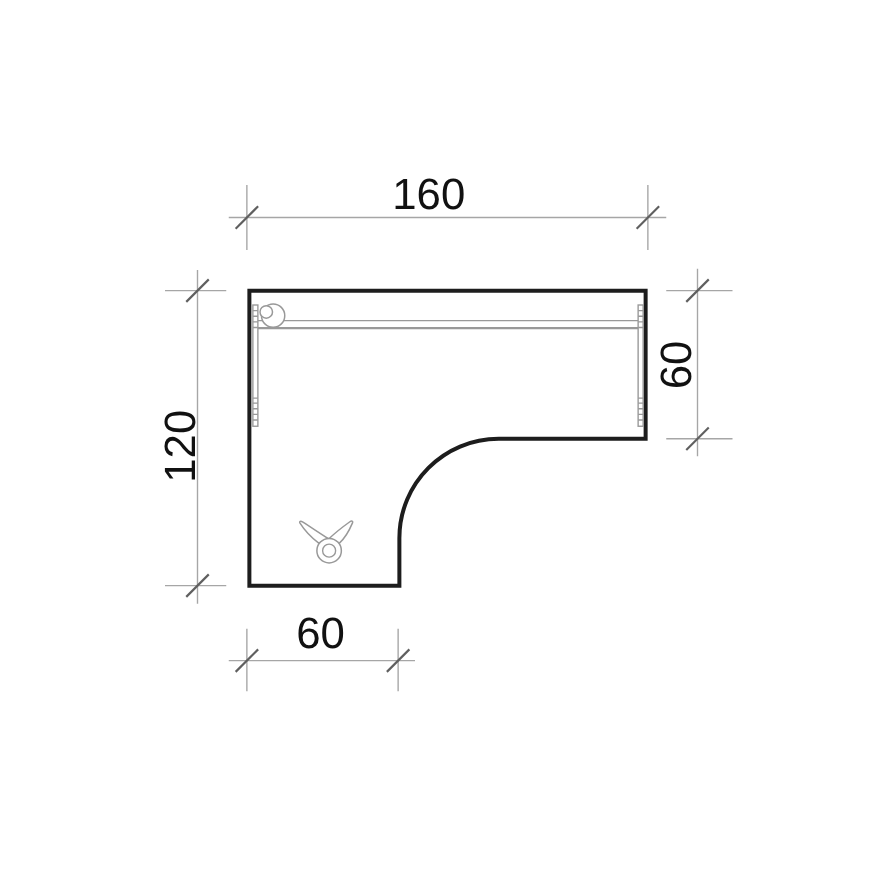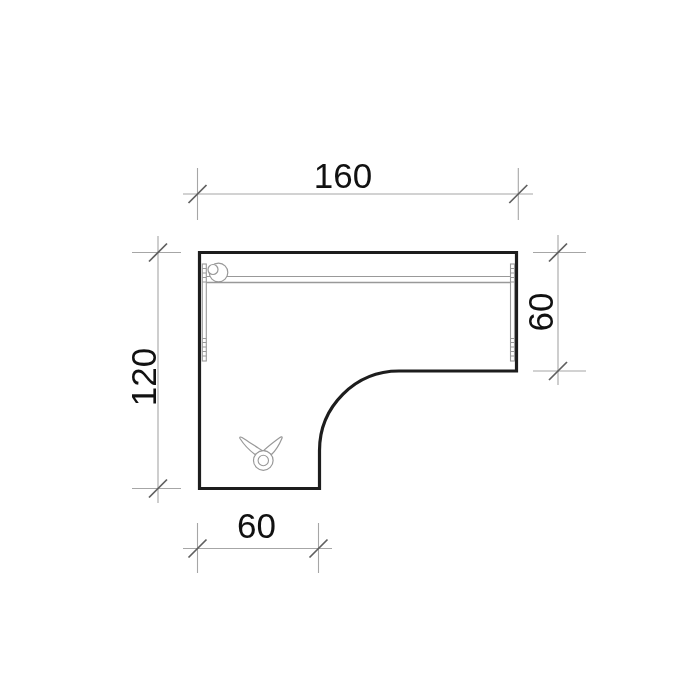--- a/index.html
+++ b/index.html
@@ -5,21 +5,21 @@
   :root{
     --background:#ffffff;
     --outline:#1d1d1d;
     --detail:#999999;
     --dimline:#a6a6a6;
     --tick:#5f5f5f;
     --label:#111111;
   }
   html,body{margin:0;padding:0;}
   body{background:var(--background);font-family:"Liberation Sans",sans-serif;}
-  .canvas{position:relative;width:700px;height:596px;background:var(--background);overflow:hidden;margin-top:20px;}
+  .canvas{position:relative;width:700px;height:596px;background:var(--background);overflow:hidden;}
   .canvas svg{position:absolute;left:0;top:0;}
   .outline{fill:#ffffff;stroke:var(--outline);stroke-width:3.2;stroke-linejoin:miter;}
   .detail{stroke:var(--detail);fill:none;stroke-width:1.1;}
   .detail-fill{stroke:var(--detail);fill:#ffffff;stroke-width:1.2;}
   .tray-lower{stroke:var(--detail);stroke-width:1.7;}
   .dim{stroke:var(--dimline);stroke-width:1.1;fill:none;}
   .tick{stroke:var(--tick);stroke-width:1.7;fill:none;}
   .dim-label{font-family:"Liberation Sans",sans-serif;font-size:35px;fill:var(--label);}
 </style>
 </head>

